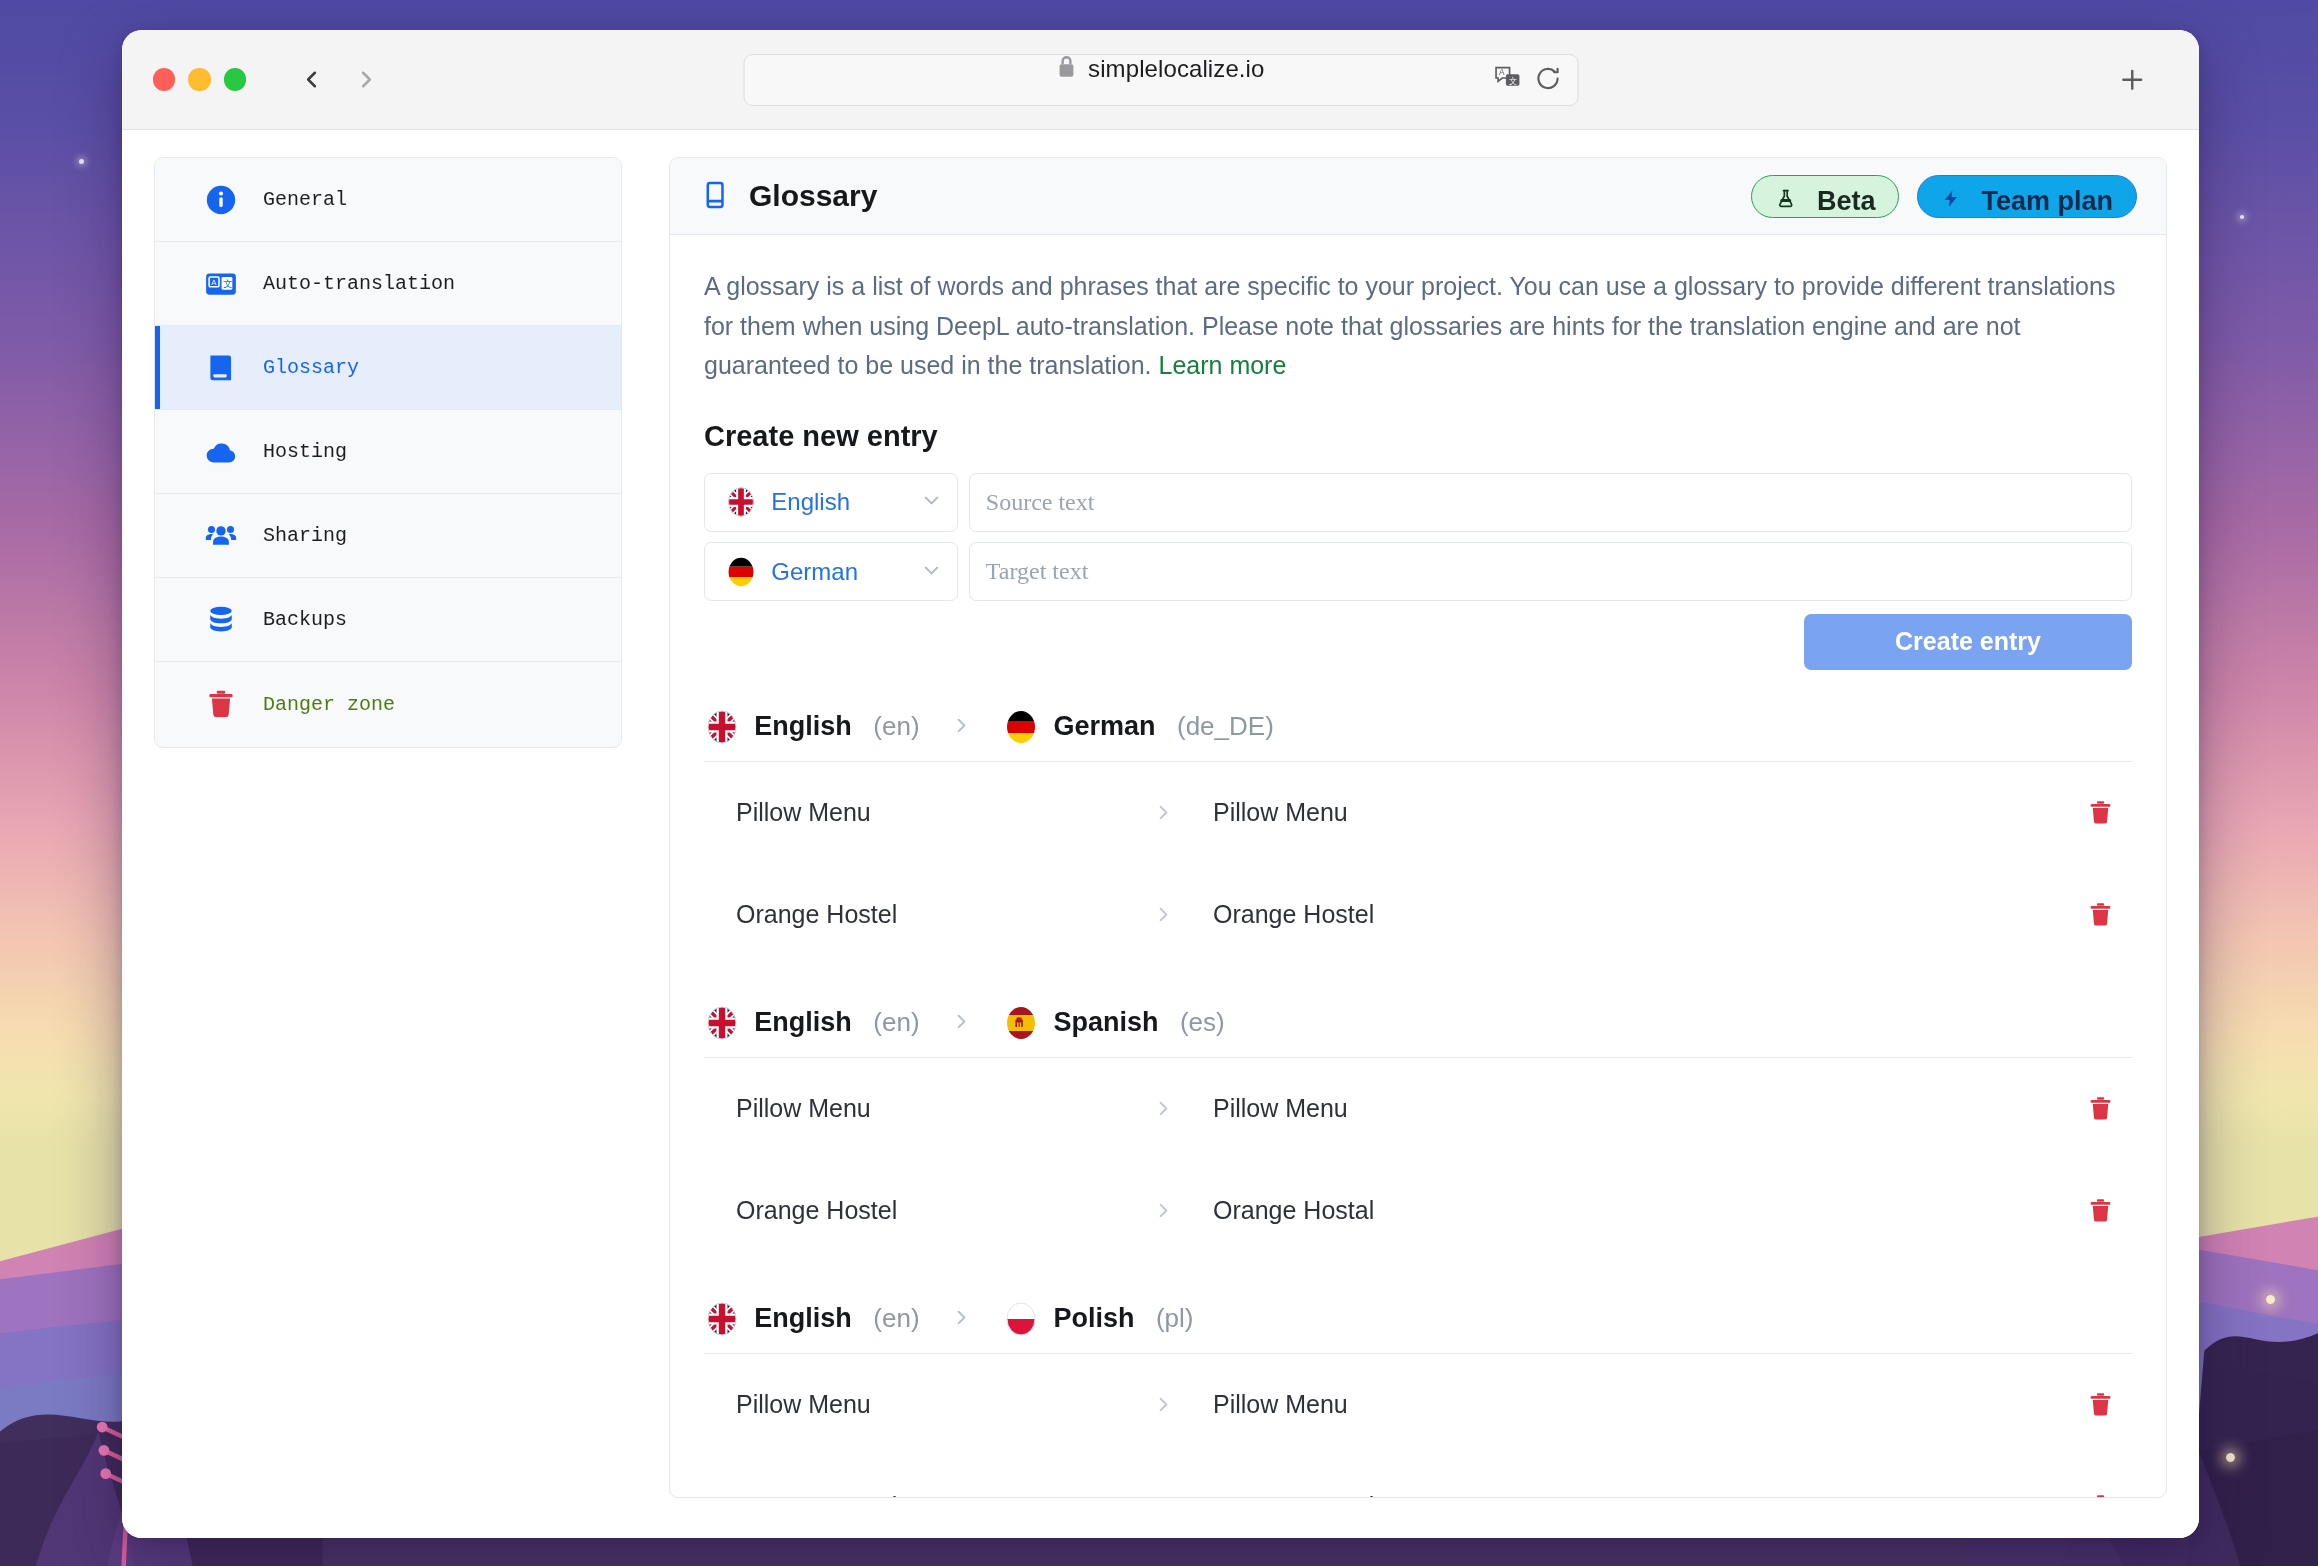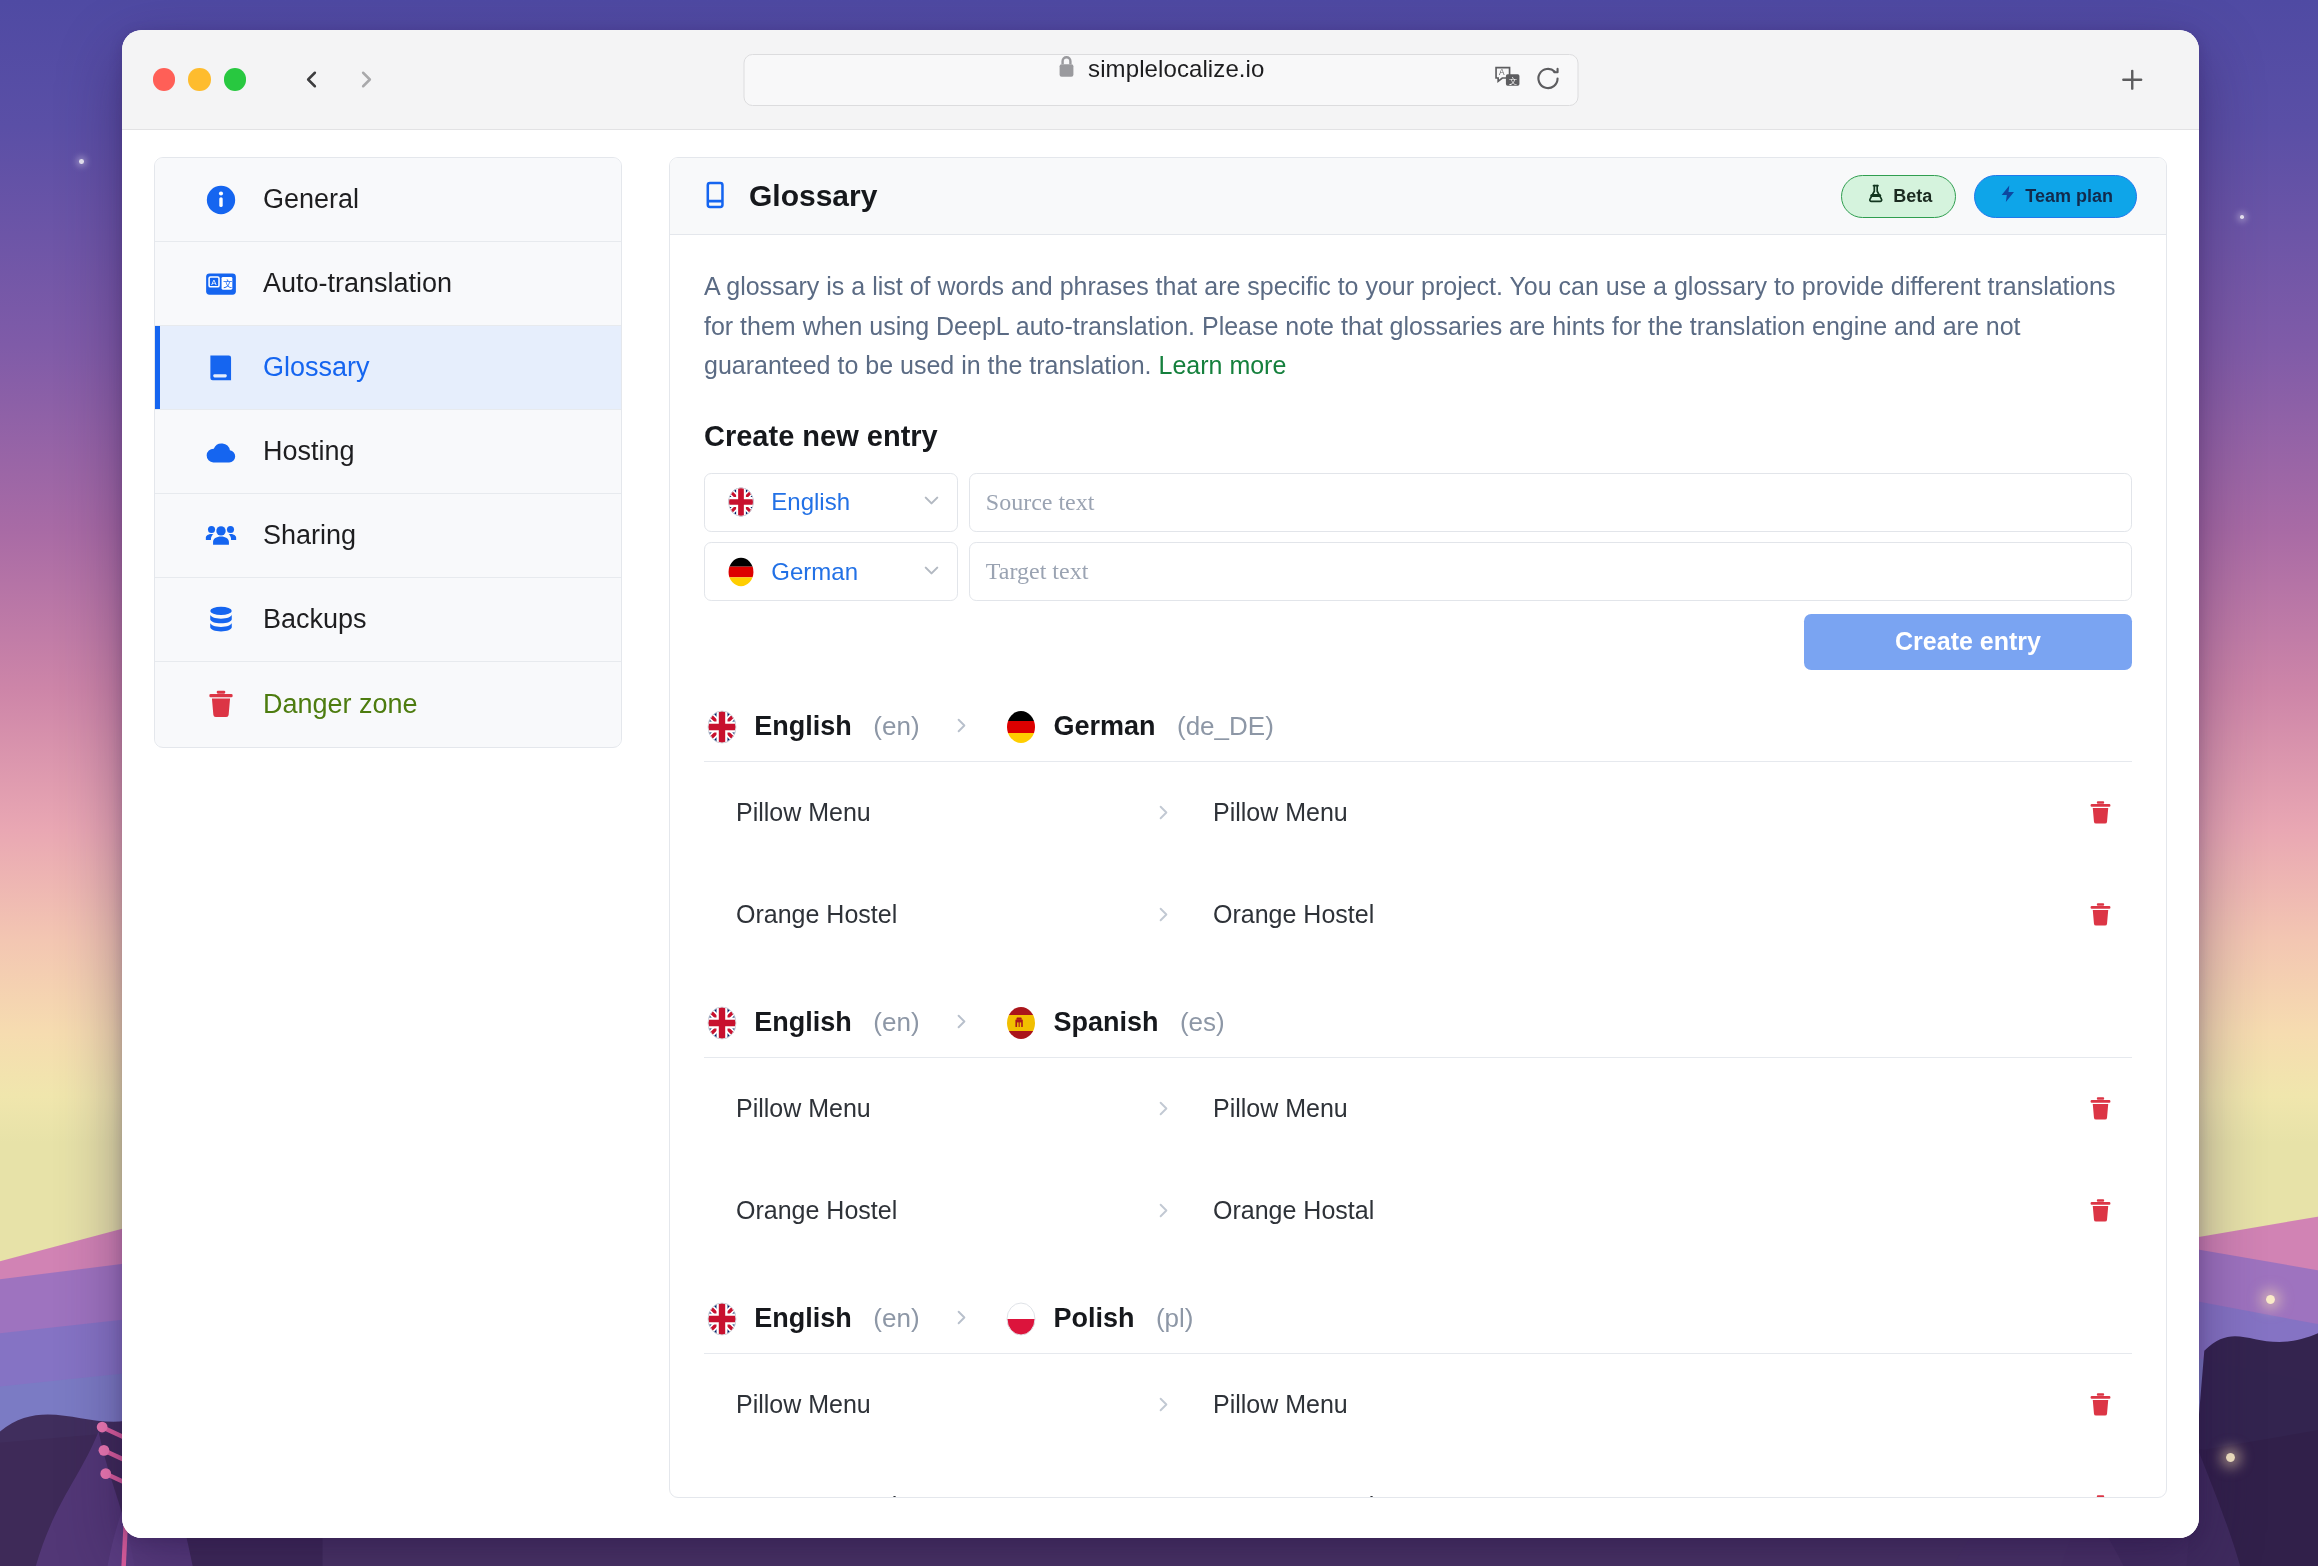--- a/index.html
+++ b/index.html
@@ -134,21 +134,21 @@
   }
   .side-item:last-child { border-bottom: none; }
   .side-item.active {
     background: #e6eefc;
   }
   .side-item.active::before {
     content: ""; position: absolute; left: 0; top: 0; bottom: 0;
     width: 4.5px; background: #1565f0;
   }
   .side-icon { width: 38px; height: 38px; flex: 0 0 38px; display:flex; align-items:center; justify-content:center; }
-  .side-label { font-size: 27px; color: #1e1e20; }
+  .side-label { font-size: 20px; color: #1e1e20; font-family: Liberation Mono, monospace; }
   .side-item.active .side-label { color: #1565f0; }
   .side-label.danger { color: #4d7c0f; }
 
   
   #main-card {
     flex: 1 1 auto;
     margin-left: 47px;
     margin-right: 0;
     height: 1341px;
     background: #ffffff;
@@ -163,24 +163,24 @@
     border-bottom: 0.9px solid #e4e7ec;
     display: flex; align-items: center;
     padding: 0 29px;
   }
   #card-header .htitle {
     font-size: 30px; font-weight: bold; color: #16181c;
     margin-left: 18px;
   }
   .badges { margin-left: auto; display: flex; gap: 18px; align-items: center; }
   .badge {
-    display: inline-flex; align-items: center; gap: 7px;
+    display: inline-flex; align-items: flex-end; gap: 20px;
     height: 43px; padding: 0 23px;
     border-radius: 23px;
-    font-size: 18px; font-weight: 600;
+    font-size: 27px; font-weight: 600;
   }
   .badge.beta { background: #d5f3dd; border: 1.3px solid #2f9e4f; color: #1b2a20; }
   .badge.plan { background: #0ea5e9; border: 1.3px solid #2079ec; color: #122a4c; }
 
   #card-body { padding: 32px 34px 0 34px; }
 
   .desc {
     font-size: 25px;
     line-height: 1.58;
     color: #5b6b84;

